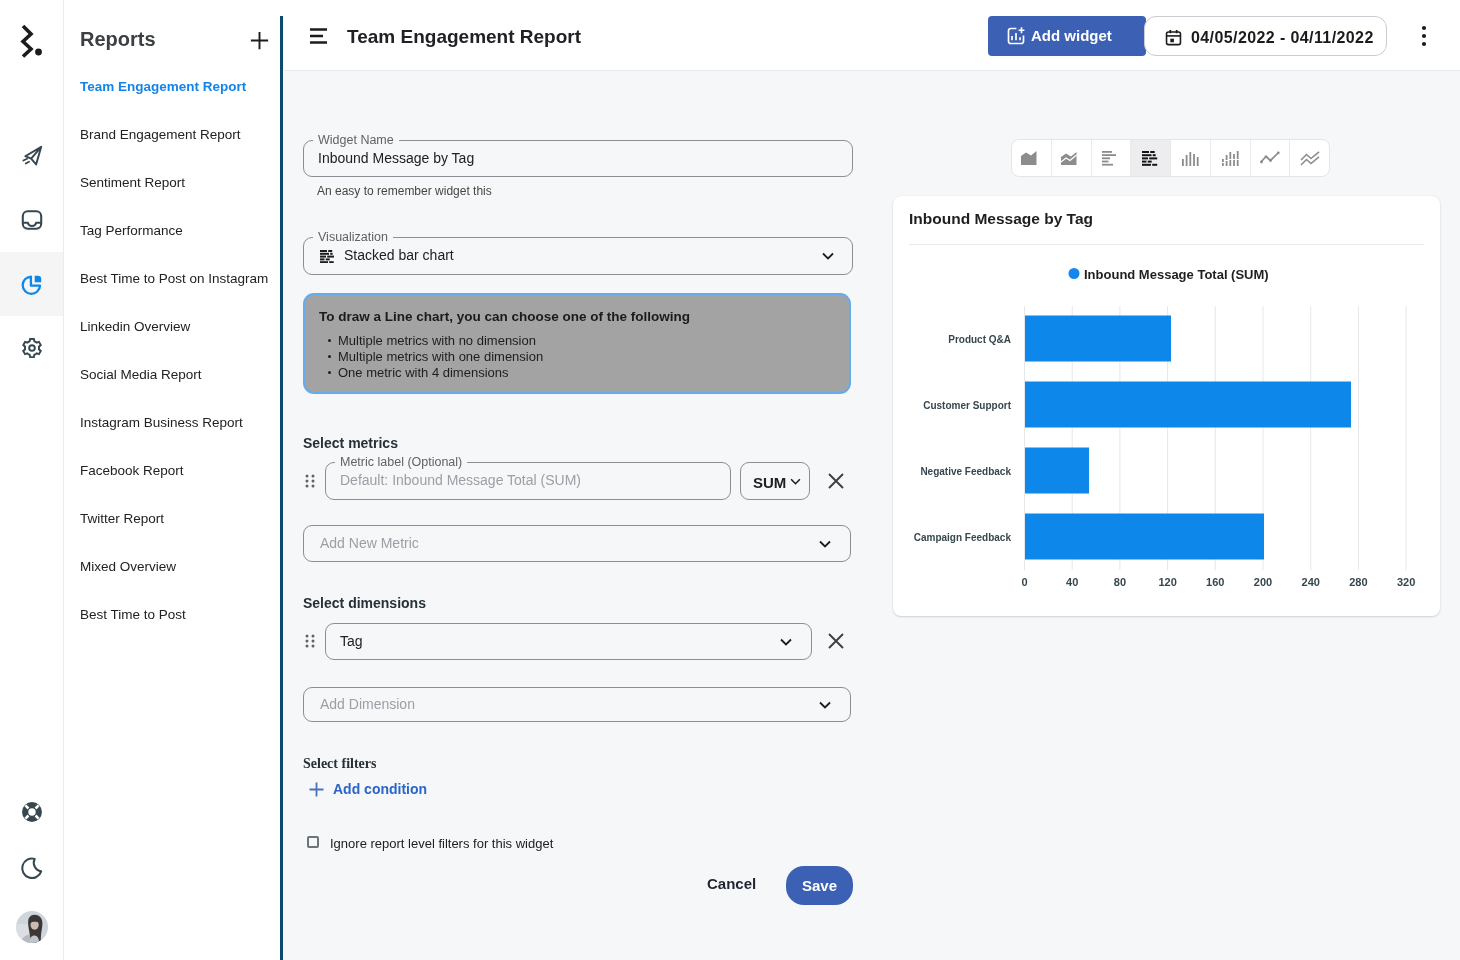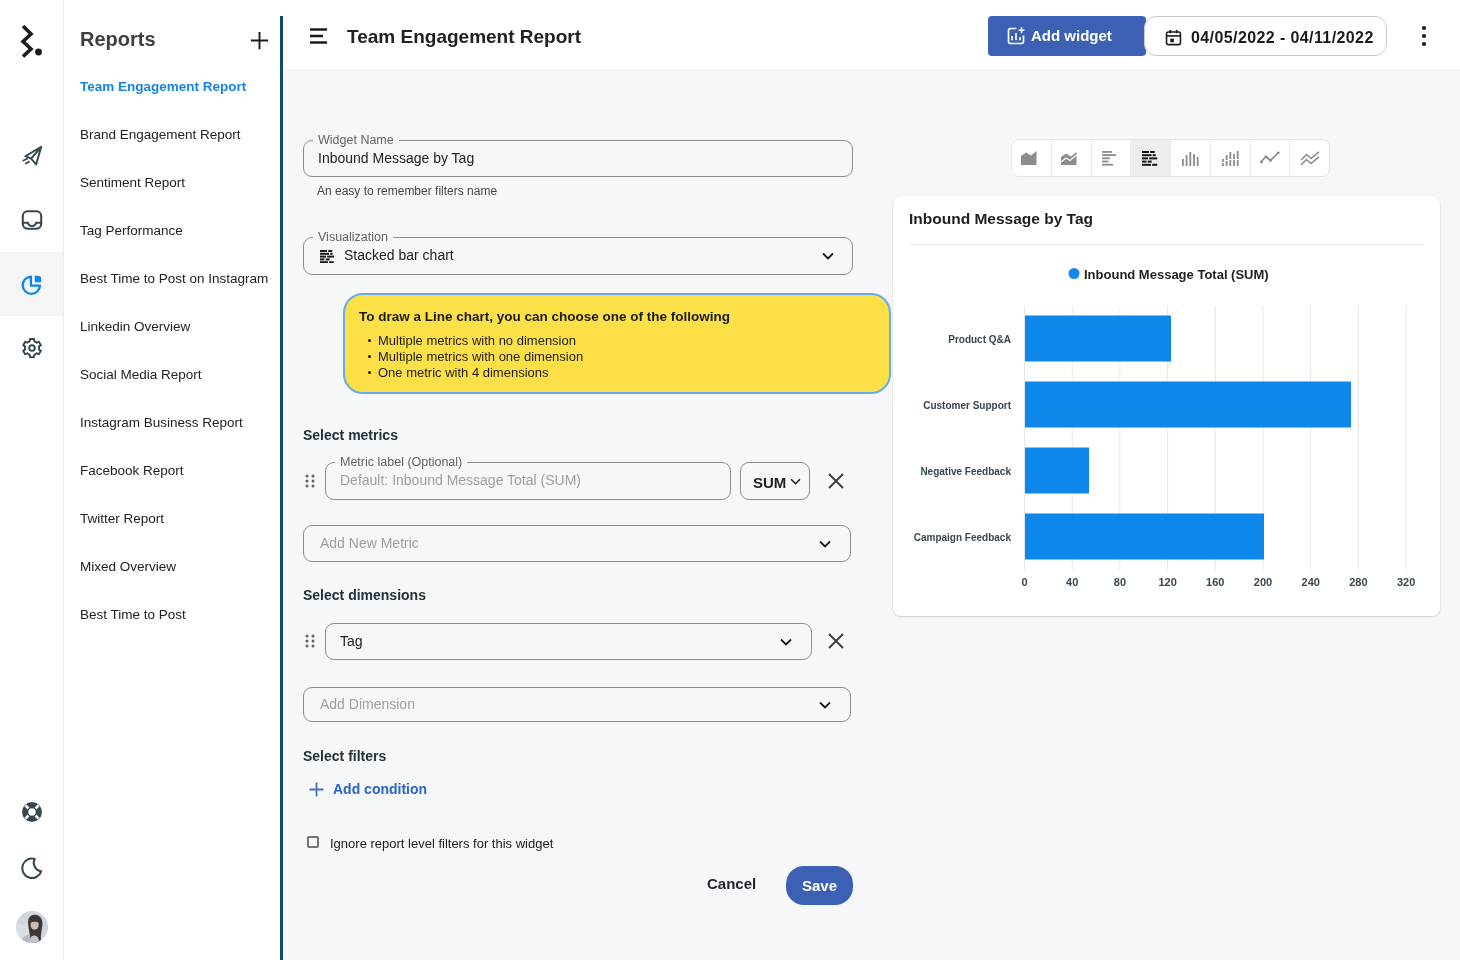--- a/index.html
+++ b/index.html
@@ -28,24 +28,24 @@
   .btn-date span { position:absolute; left:46px; top:12px; font-size:16px; font-weight:700; color:#1b1b1b; letter-spacing:.4px; }
 
   
   .content { position:absolute; left:284px; top:71px; width:1176px; height:889px; background:#f6f7f8; }
 
   
   .field { position:absolute; border:1px solid #8b8f94; border-radius:9px; background:transparent; }
   .flabel { position:absolute; top:-8px; font-size:12.5px; color:#5f6368; background:#f6f7f8; padding:0 5px; line-height:15px; white-space:nowrap; }
   .fval { font-size:14px; color:#202124; white-space:nowrap; }
   .ph { color:#9aa0a6; }
-  .sect { position:absolute; font-size:14px; font-weight:700; color:#253038; }
+  .sect { position:absolute; font-size:14px; font-weight:700; color:#253038;margin-top:8px; }
   .chev { position:absolute; }
 
-  .alert { position:absolute; background:#fde047; border:2px solid #64aceb; border-radius:20px;margin-left:40px; }
+  .alert { position:absolute; background:#a3a3a3; border:2px solid #64aceb; border-radius:11px; }
   .alert b { position:absolute; left:14px; top:14px; font-size:13.5px; color:#1b1b1b; }
   .alert ul { position:absolute; left:33px; top:38px; list-style:none; }
   .alert li { font-size:13px; color:#1e1e1e; line-height:16px; margin-bottom:0; position:relative; }
   .alert li:before { content:""; position:absolute; left:-10px; top:6px; width:3px; height:3px; border-radius:50%; background:#1e1e1e; }
 
   .xbtn { position:absolute; }
   .save { position:absolute; left:502px; top:795px; width:67px; height:39px; background:#3c61b4; border-radius:18px; color:#fff; font-size:15px; font-weight:700; text-align:center; line-height:39px; }
   .cancel { position:absolute; left:423px; top:804px; font-size:15px; font-weight:700; color:#1f2430; }
 
   
@@ -168,21 +168,21 @@
     <circle cx="6" cy="12" r="2.1" fill="#1c1c1c"></circle>
     <circle cx="6" cy="20" r="2.1" fill="#1c1c1c"></circle>
 </svg>
 
 <div class="content">
 
   <div class="field" style="left:19px; top:69px; width:550px; height:37px;">
     <span class="flabel" style="left:9px">Widget Name</span>
     <div class="fval" style="position:absolute;left:14px;top:9px">Inbound Message by Tag</div>
   </div>
-  <div class="abs" style="left:33px; top:113px; font-size:12px; color:#464646;">An easy to remember filters name</div>
+  <div class="abs" style="left:33px; top:113px; font-size:12px; color:#464646;">An easy to remember widget this</div>
 
   <div class="field" style="left:19px; top:166px; width:550px; height:38px;">
     <span class="flabel" style="left:9px">Visualization</span>
     <svg style="position:absolute;left:16px;top:12px" width="15" height="13" viewBox="0 0 15 13">
       <g fill="#1c1c1c">
         <rect x="0" y="0" width="7" height="2"></rect>
           <rect x="8.2" y="0" width="4" height="2"></rect>
         <rect x="0" y="2.8" width="9" height="2"></rect>
           <rect x="10.2" y="2.8" width="2.4" height="2"></rect>
         <rect x="0" y="5.6" width="6" height="2"></rect>
@@ -263,21 +263,21 @@
       <path d="M2 2 L16 16 M16 2 L2 16" stroke="#3c4043" stroke-width="1.9"></path>
     </svg>
 
   <div class="field" style="left:19px; top:616px; width:548px; height:35px;">
     <div class="fval ph" style="position:absolute;left:16px;top:8px">Add Dimension</div>
     <svg class="chev" style="right:19px;top:13px" width="12" height="8" viewBox="0 0 12 8">
         <path d="M1 1.5 L6 6.5 L11 1.5" fill="none" stroke="#1c1c1c" stroke-width="1.8"></path>
       </svg>
   </div>
 
-  <div class="sect" style="left:19px; top:677px;">Select filters</div>
+  <div class="sect" style="left:19px; top:677px;font-family:Liberation Serif, serif;">Select filters</div>
 
   <svg class="abs" style="left:25px; top:711px" width="15" height="15" viewBox="0 0 15 15">
       <path d="M7.5 0.5 v14 M0.5 7.5 h14" stroke="#4a72b8" stroke-width="1.8"></path>
     </svg>
   <div class="abs" style="left:49px; top:710px; font-size:14px; font-weight:700; color:#2a65c8;">Add condition</div>
 
   <div class="abs" style="left:23px; top:765px; width:12px; height:12px; border:2px solid #6f7479; border-radius:2px;"></div>
   <div class="abs" style="left:46px; top:765px; font-size:13px; color:#202124;">Ignore report level filters for this widget</div>
 
   <div class="cancel">Cancel</div>

